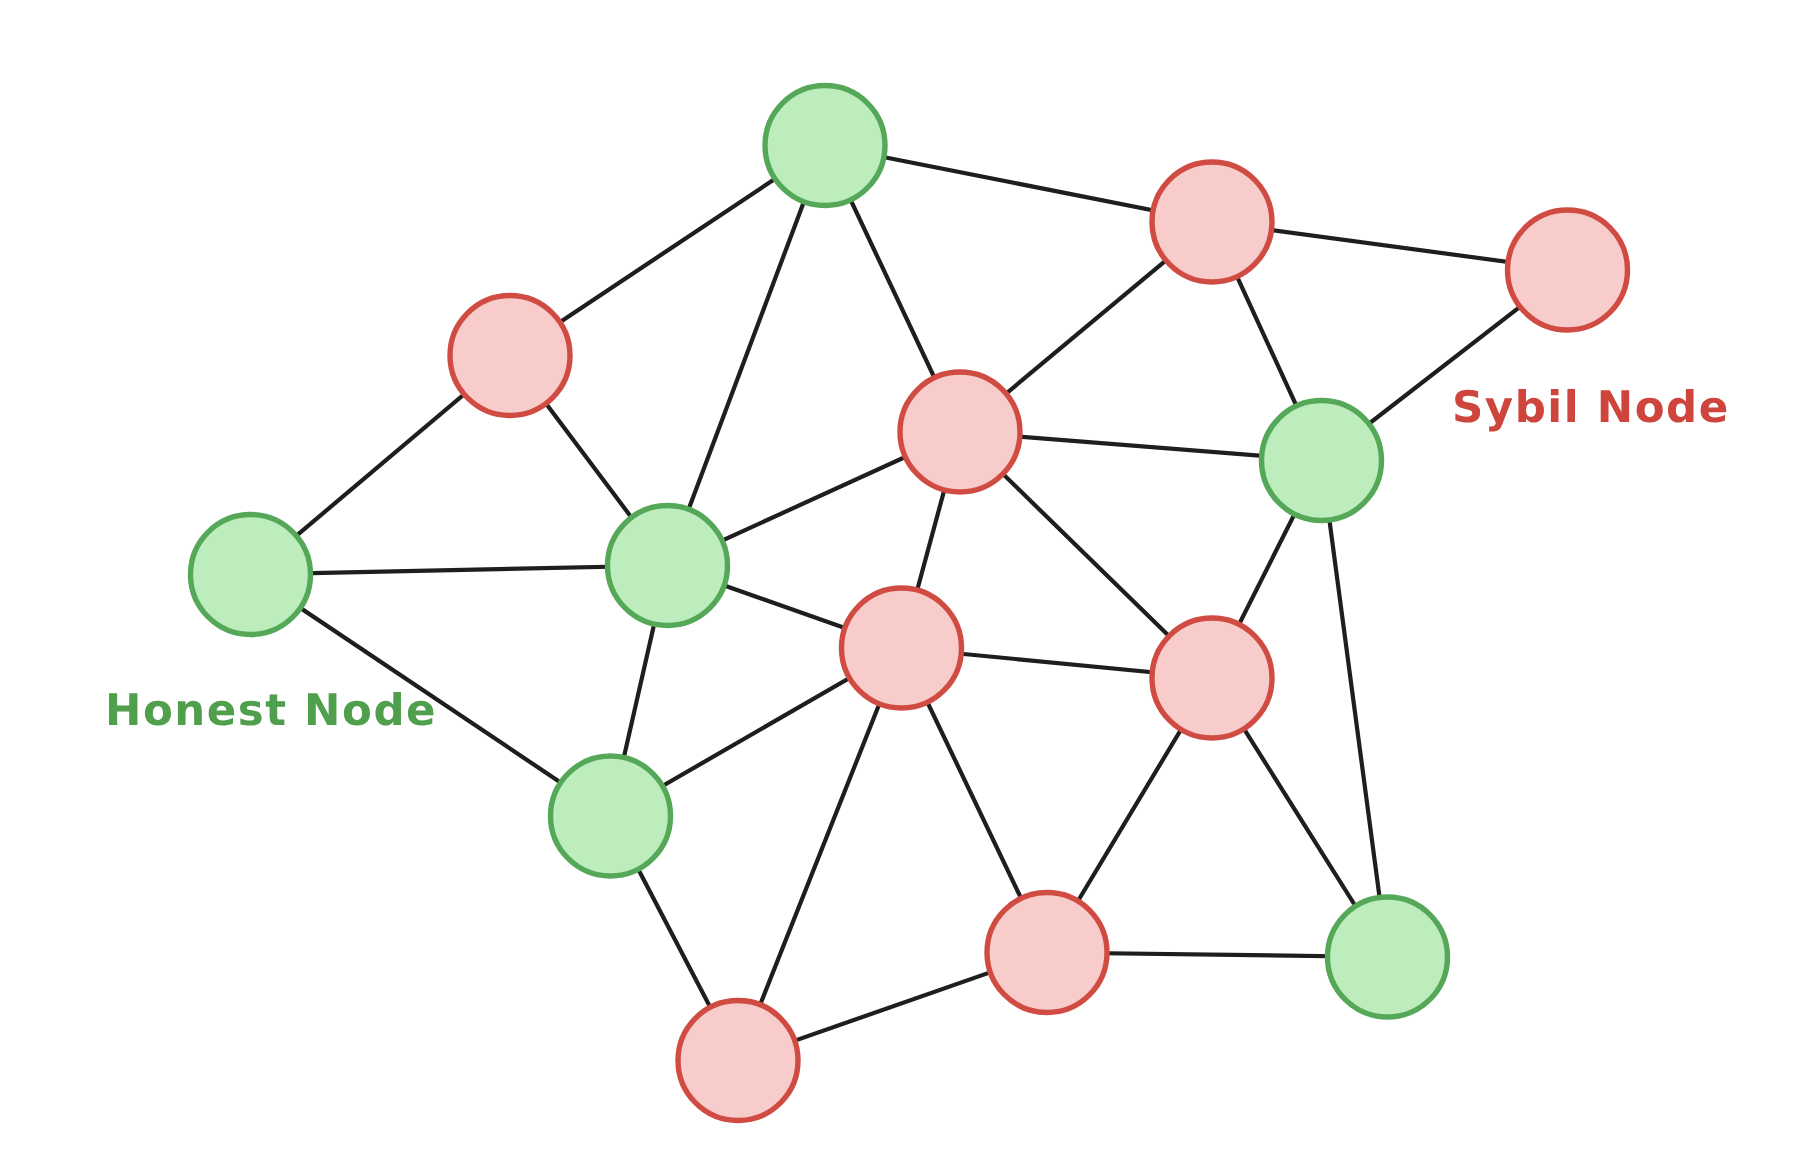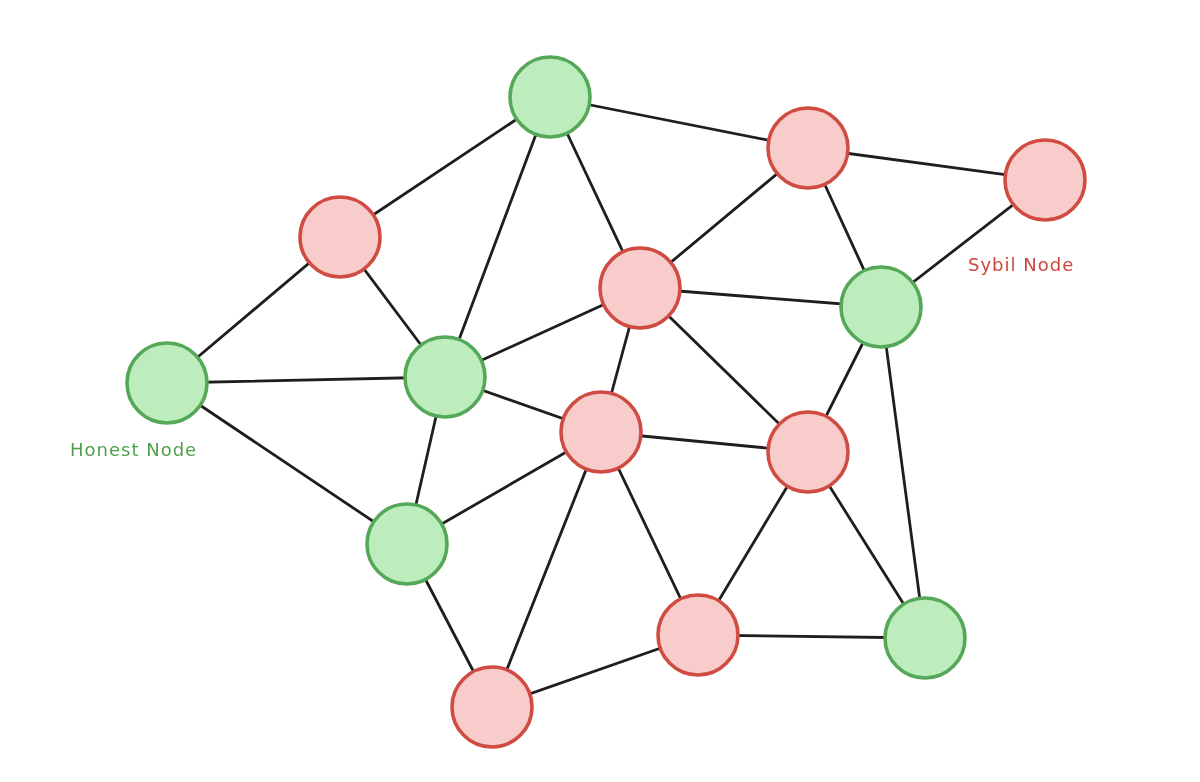--- a/index.html
+++ b/index.html
@@ -16,22 +16,22 @@
     overflow: hidden;
   }
   svg.graph {
     position: absolute;
     left: 0;
     top: 0;
   }
   .graph-label {
     position: absolute;
     font-family: "DejaVu Sans", sans-serif;
-    font-size: 18px;
-    font-weight: 400;
+    font-size: 29px;
+    font-weight: 700;
     letter-spacing: 1px;
     white-space: nowrap;
     user-select: none;
   }
 </style>
 </head>
 <body>
 
 <div class="stage">
   <svg class="graph" width="1200" height="782" viewBox="0 0 1200 782">
@@ -73,16 +73,16 @@
       <circle cx="167" cy="383" r="40" fill="#bdedbd" stroke="#54a858" stroke-width="3.6"></circle>
       <circle cx="445" cy="377" r="40" fill="#bdedbd" stroke="#54a858" stroke-width="3.6"></circle>
       <circle cx="601" cy="432" r="40" fill="#f8cccb" stroke="#d04b41" stroke-width="3.6"></circle>
       <circle cx="808" cy="452" r="40" fill="#f8cccb" stroke="#d04b41" stroke-width="3.6"></circle>
       <circle cx="407" cy="544" r="40" fill="#bdedbd" stroke="#54a858" stroke-width="3.6"></circle>
       <circle cx="698" cy="635" r="40" fill="#f8cccb" stroke="#d04b41" stroke-width="3.6"></circle>
       <circle cx="925" cy="638" r="40" fill="#bdedbd" stroke="#54a858" stroke-width="3.6"></circle>
       <circle cx="492" cy="707" r="40" fill="#f8cccb" stroke="#d04b41" stroke-width="3.6"></circle>
     </svg>
 
-  <div class="graph-label" style="left: 70px; top: 439px; color: rgb(79, 159, 76);">Honest Node</div>
+  <div class="graph-label" style="left: 70px; top: 456px; color: rgb(79, 159, 76);">Honest Node</div>
 
   <div class="graph-label" style="left: 968px; top: 254px; color: rgb(205, 69, 60);">Sybil Node</div>
 </div>
 
 </body></html>

